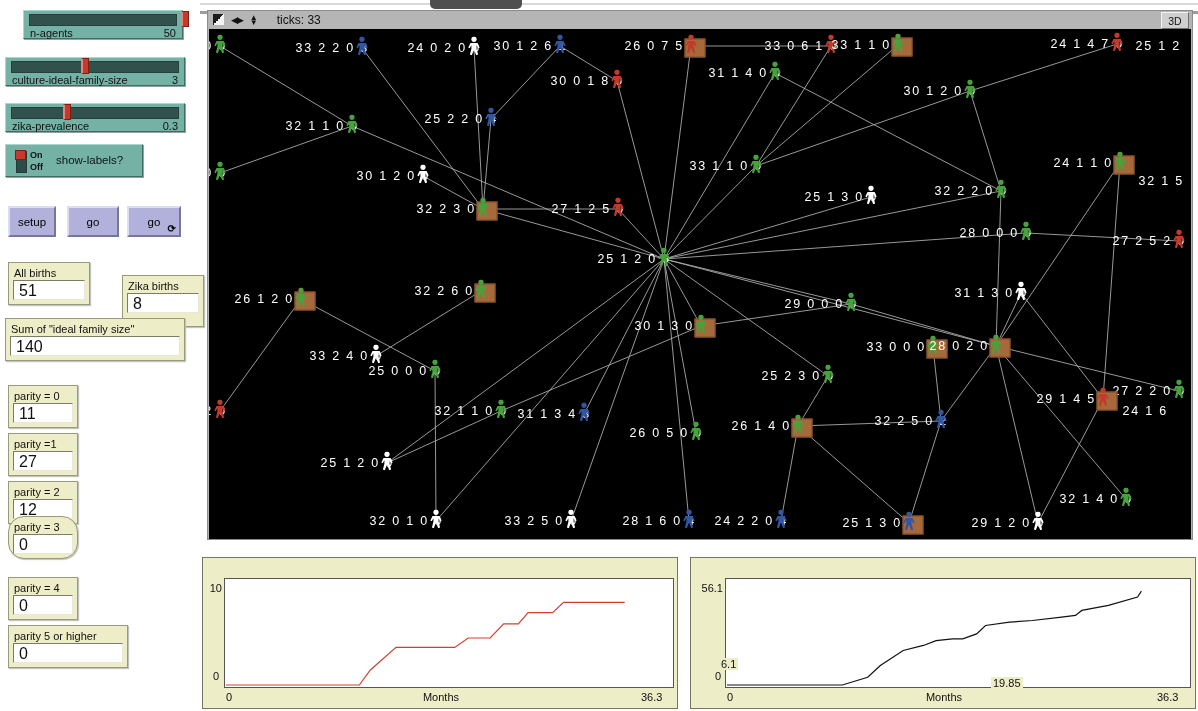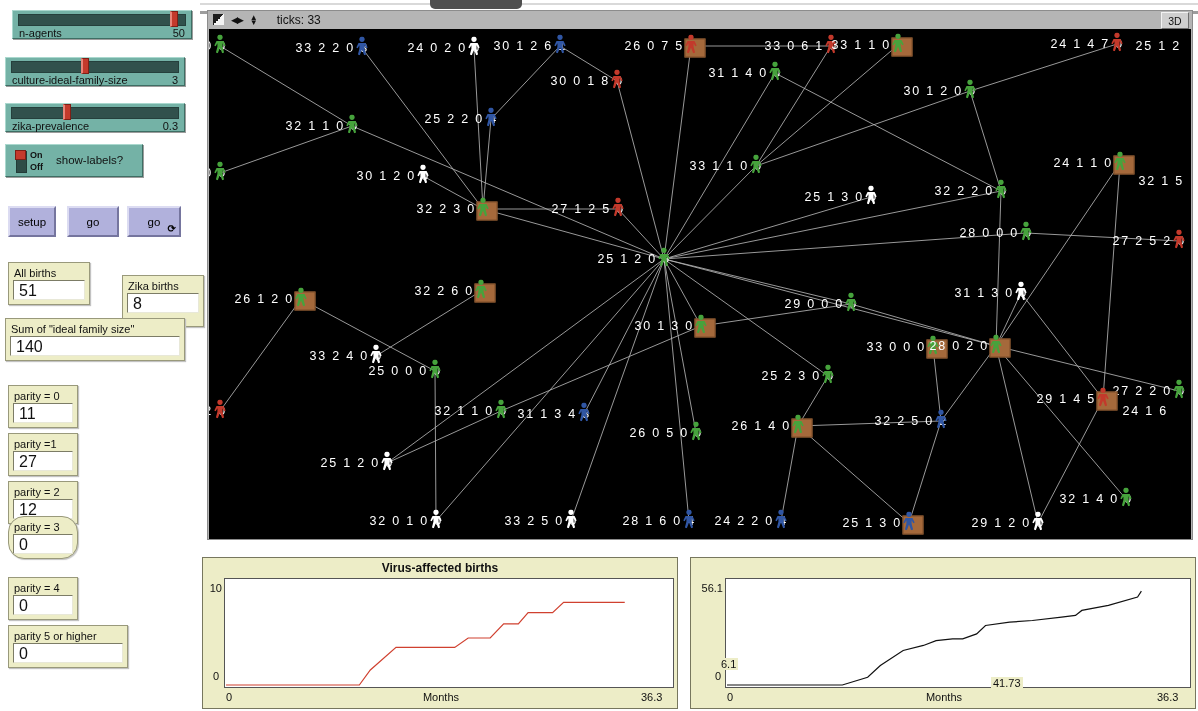--- a/index.html
+++ b/index.html
@@ -49,21 +49,21 @@
   .parea{position:absolute;background:#fff;border:1px solid #555;box-sizing:border-box;}
   .axlab{position:absolute;font-size:11px;color:#111;}
   .overlay{position:absolute;font-size:11px;color:#111;background:#ededc7;padding:0 2px;}
 </style>
 </head>
 <body>
 
 <div class="abs top-lines"></div>
 <div class="abs win-tab"></div>
 
-<div class="abs teal slider" style="left:12px;top:10px;width:180px;">
+<div class="abs teal slider" style="left:23px;top:10px;width:160px;">
   <div class="track">
     <div class="handle" id="h0" style="left: 151px;"></div>
   </div>
   <div class="slrow">
     <span>n-agents</span>
     <span>50</span>
   </div>
 </div>
 <div class="abs teal slider" style="left:5px;top:57px;width:180px;">
   <div class="track">
@@ -433,35 +433,34 @@
           </svg></div>
         <div class="agent-label" style="right: 146px; top: 494px;">29 1 2 0 0</div>
         <div class="node-ico" style="left: 829px; top: 494px;"><svg width="12" height="19" viewBox="0 0 12 19">
             <path d="M6 0 C7.5 0 8.7 1.2 8.7 2.7 C8.7 4.2 7.5 5.4 6 5.4 C4.5 5.4 3.3 4.2 3.3 2.7 C3.3 1.2 4.5 0 6 0 Z M2.5 6.4 L9.5 6.4 L11.7 11 L10.3 11.7 L8.6 8.7 L8.6 12.3 L10.1 18.1 L8.2 18.7 L6 13 L3.8 18.7 L1.9 18.1 L3.4 12.3 L3.4 8.7 L1.7 11.7 L0.3 11 Z" fill="#ffffff"></path>
           </svg></div>
       </div>
   </div>
 </div>
 
 <div class="abs plot" style="left:202px;top:557px;width:476px;height:152px;">
-  <div class="ptitle">Virus-affected births</div>
   <span class="axlab" style="left:4px;top:24px;width:15px;text-align:right;">10</span>
   <span class="axlab" style="left:10px;top:112px;">0</span>
   <div class="parea" id="parea0" style="left:21px;top:20px;width:450px;height:110px;"><svg width="448" height="108">
         <polyline points="1,106 134.3223140495868,106 145.33057851239673,90.96 171.01652892561984,68.4 229.72727272727272,68.4 243.18181818181822,59 265.19834710743805,59 278.6528925619835,44.9 293.3305785123967,44.9 303.11570247933884,33.620000000000005 327.57851239669424,33.620000000000005 338.5867768595042,23.279999999999987 399.7438016528926,23.279999999999987" fill="none" stroke="#d0402f" stroke-width="1.2"></polyline>
       </svg></div>
   <span class="axlab" style="left:23px;top:133px;">0</span>
   <span class="axlab" style="left:0;top:133px;width:476px;text-align:center;">Months</span>
   <span class="axlab" style="left:438px;top:133px;">36.3</span>
 </div>
 
 <div class="abs plot" style="left:690px;top:557px;width:506px;height:152px;">
   <span class="axlab" style="left:2px;top:24px;width:30px;text-align:right;">56.1</span>
   <span class="axlab" style="left:24px;top:112px;">0</span>
   <div class="parea" id="parea1" style="left:34px;top:20px;width:466px;height:110px;"><svg width="464" height="108">
         <polyline points="1,106 116.31680440771352,106 141.6611570247934,98.29233511586453 154.33333333333334,86.5632798573975 177.14325068870525,71.48306595365418 197.41873278236918,66.45632798573975 210.09090909090912,61.59714795008913 226.56473829201104,59.92156862745098 236.702479338843,59.92156862745098 250.64187327823694,54.89483065953654 259.5123966942149,46.51693404634581 283.5895316804408,43.16577540106952 306.39944903581267,41.49019607843137 335.54545454545456,38.13903743315508 349.48484848484856,36.46345811051694 355.8209366391185,31.436720142602496 382.43250688705234,26.409982174688054 411.57851239669424,18.032085561497325 415.38016528925624,12.167557932263819" fill="none" stroke="#111111" stroke-width="1.2"></polyline>
       </svg></div>
   <span class="overlay" style="left:28px;top:100px;">6.1</span>
-  <span class="overlay" style="left:300px;top:119px;">41.73</span>
+  <span class="overlay" style="left:300px;top:119px;">19.85</span>
   <span class="axlab" style="left:36px;top:133px;">0</span>
   <span class="axlab" style="left:0;top:133px;width:506px;text-align:center;">Months</span>
   <span class="axlab" style="left:466px;top:133px;">36.3</span>
 </div>
 
 </body></html>

